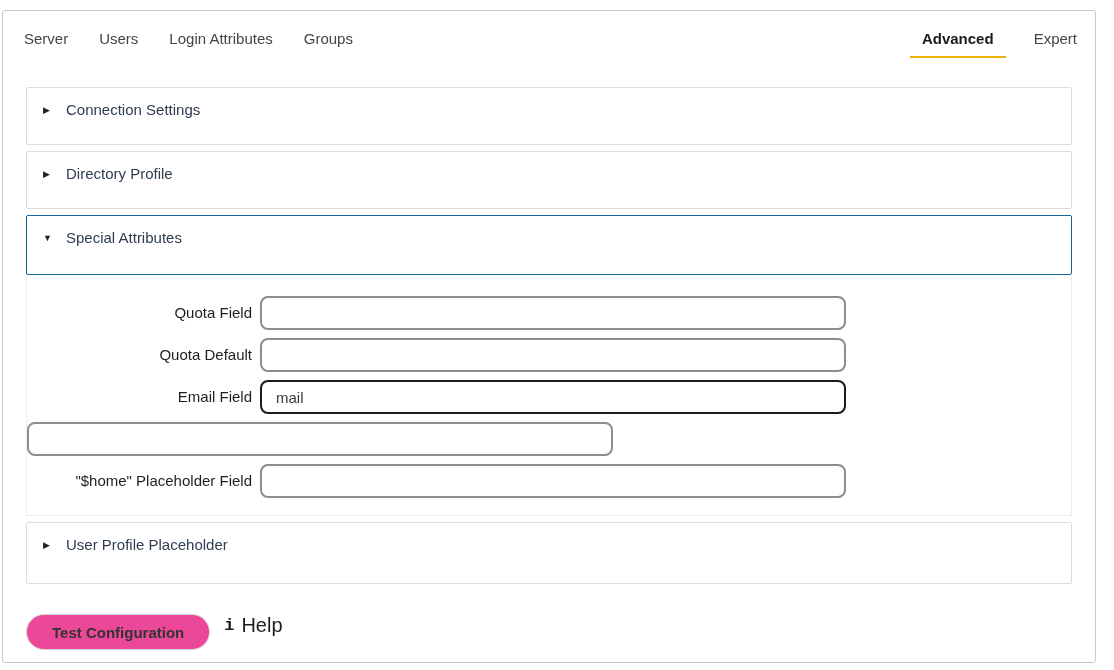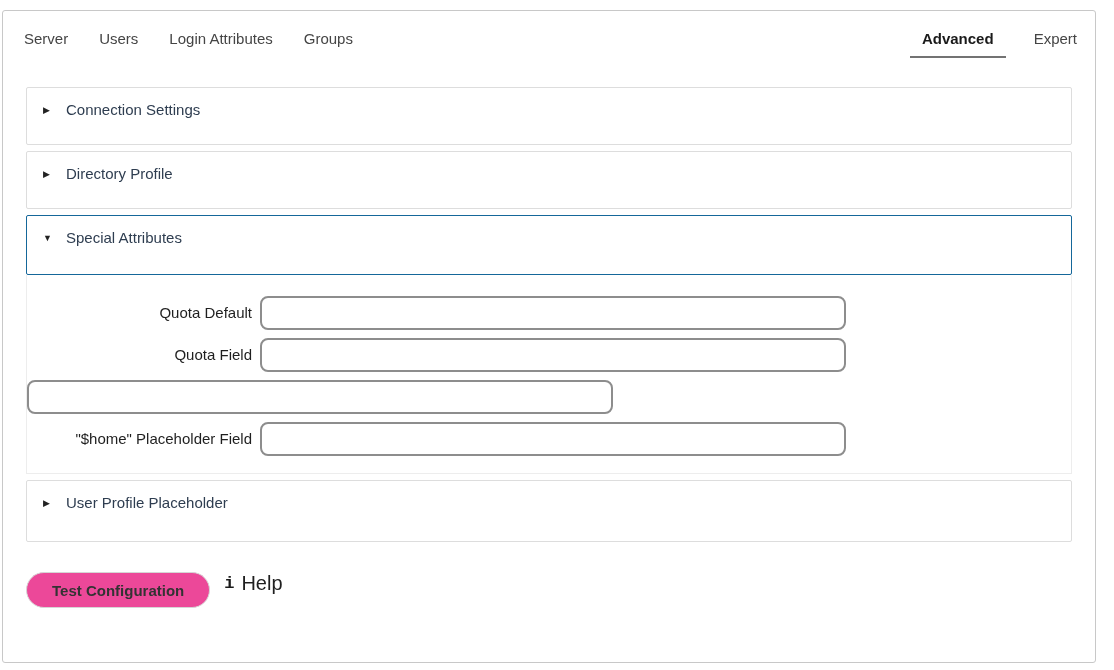--- a/index.html
+++ b/index.html
@@ -6,21 +6,21 @@
   body { background:#fff; font-family:"Liberation Sans", sans-serif; }
   .page { position:relative; width:1114px; height:670px; background:#fff; overflow:hidden; }
   .panel {
     position:absolute; left:2px; top:10px; width:1094px; height:653px;
     box-sizing:border-box; border:1px solid #c8c8c8; border-radius:3px; background:#fff;
   }
   .tabbar { display:flex; justify-content:space-between; align-items:flex-start; padding:19px 18px 0 21px; }
   .tabs-left { display:flex; gap:31px; }
   .tabs-right { display:flex; gap:28px; align-items:flex-start; }
   .tab { font-size:15px; color:#454545; cursor:pointer; white-space:nowrap; }
-  .tab-active { font-weight:bold; color:#1a1a1a; padding:0 12px 9px 12px; border-bottom:2px solid #737373; }
+  .tab-active { font-weight:bold; color:#1a1a1a; padding:0 12px 9px 12px; border-bottom:2px solid #eab308; }
   .sections { padding:0 23px; margin-top:29px; }
   .section {
     display:flex; align-items:flex-start; gap:13px; box-sizing:border-box;
     border:1px solid #ddd; border-radius:2px; height:58px; padding:13px 16px;
     margin-bottom:6px; cursor:pointer; background:#fff;
   }
   .section.expanded { border-color:#15679a; height:60px; margin-bottom:0; }
   .marker { font-size:9px; color:#222; line-height:18px; width:10px; }
   .section-title { font-size:15px; font-weight:normal; color:#2e3d50; line-height:18px; }
   .form-box { box-sizing:border-box; border:1px solid #ededed; border-top:none; padding:21px 0 17px 0; margin-bottom:6px; background:#fff; }
@@ -75,29 +75,33 @@
       </div>
 
       <div class="section expanded">
         <span class="marker">▼</span>
         <span class="section-title">Special Attributes</span>
       </div>
 
       <div class="form-box">
 
         <div class="form-row">
+          <label class="form-label">Quota Field</label>
+          <input class="form-input" type="text" value="" style="">
+        </div>
+
+        <div class="form-row">
           <label class="form-label">Quota Default</label>
           <input class="form-input" type="text" value="" style="">
         </div>
 
         <div class="form-row">
-          <label class="form-label">Quota Field</label>
-          <input class="form-input" type="text" value="" style="">
+          <label class="form-label">Email Field</label>
+          <input class="form-input focused" type="text" value="mail" style="">
         </div>
-
 
         <div class="form-row">
           <input class="form-input" type="text" value="" style="">
         </div>
 
         <div class="form-row">
           <label class="form-label">"$home" Placeholder Field</label>
           <input class="form-input" type="text" value="" style="">
         </div>
 

